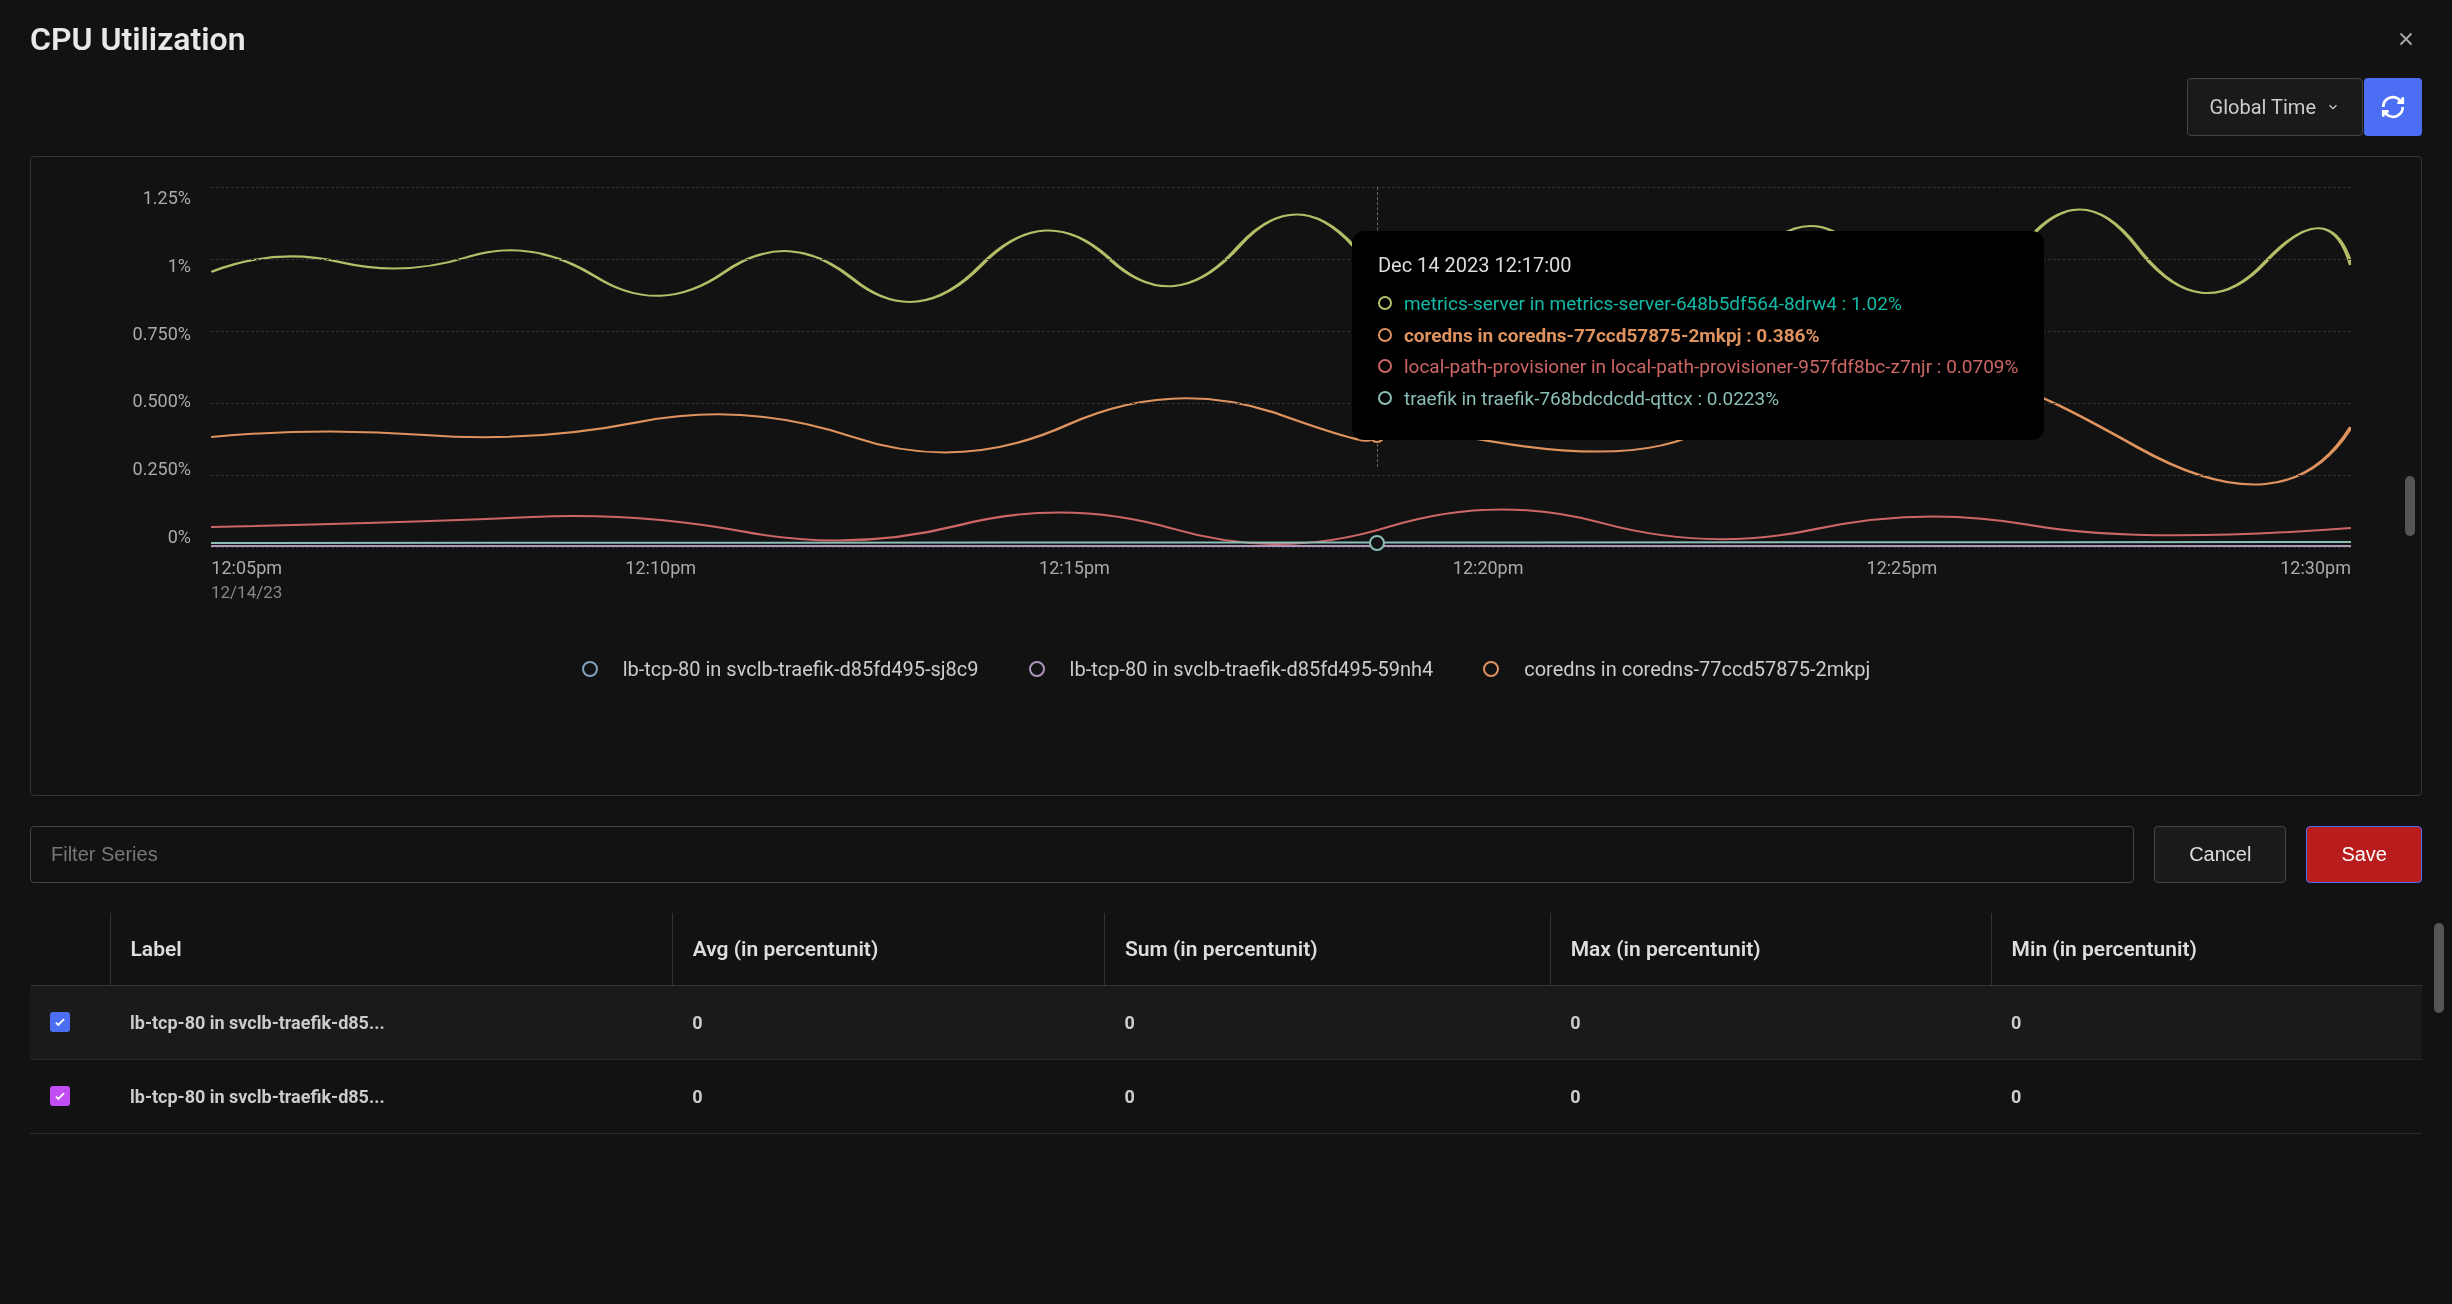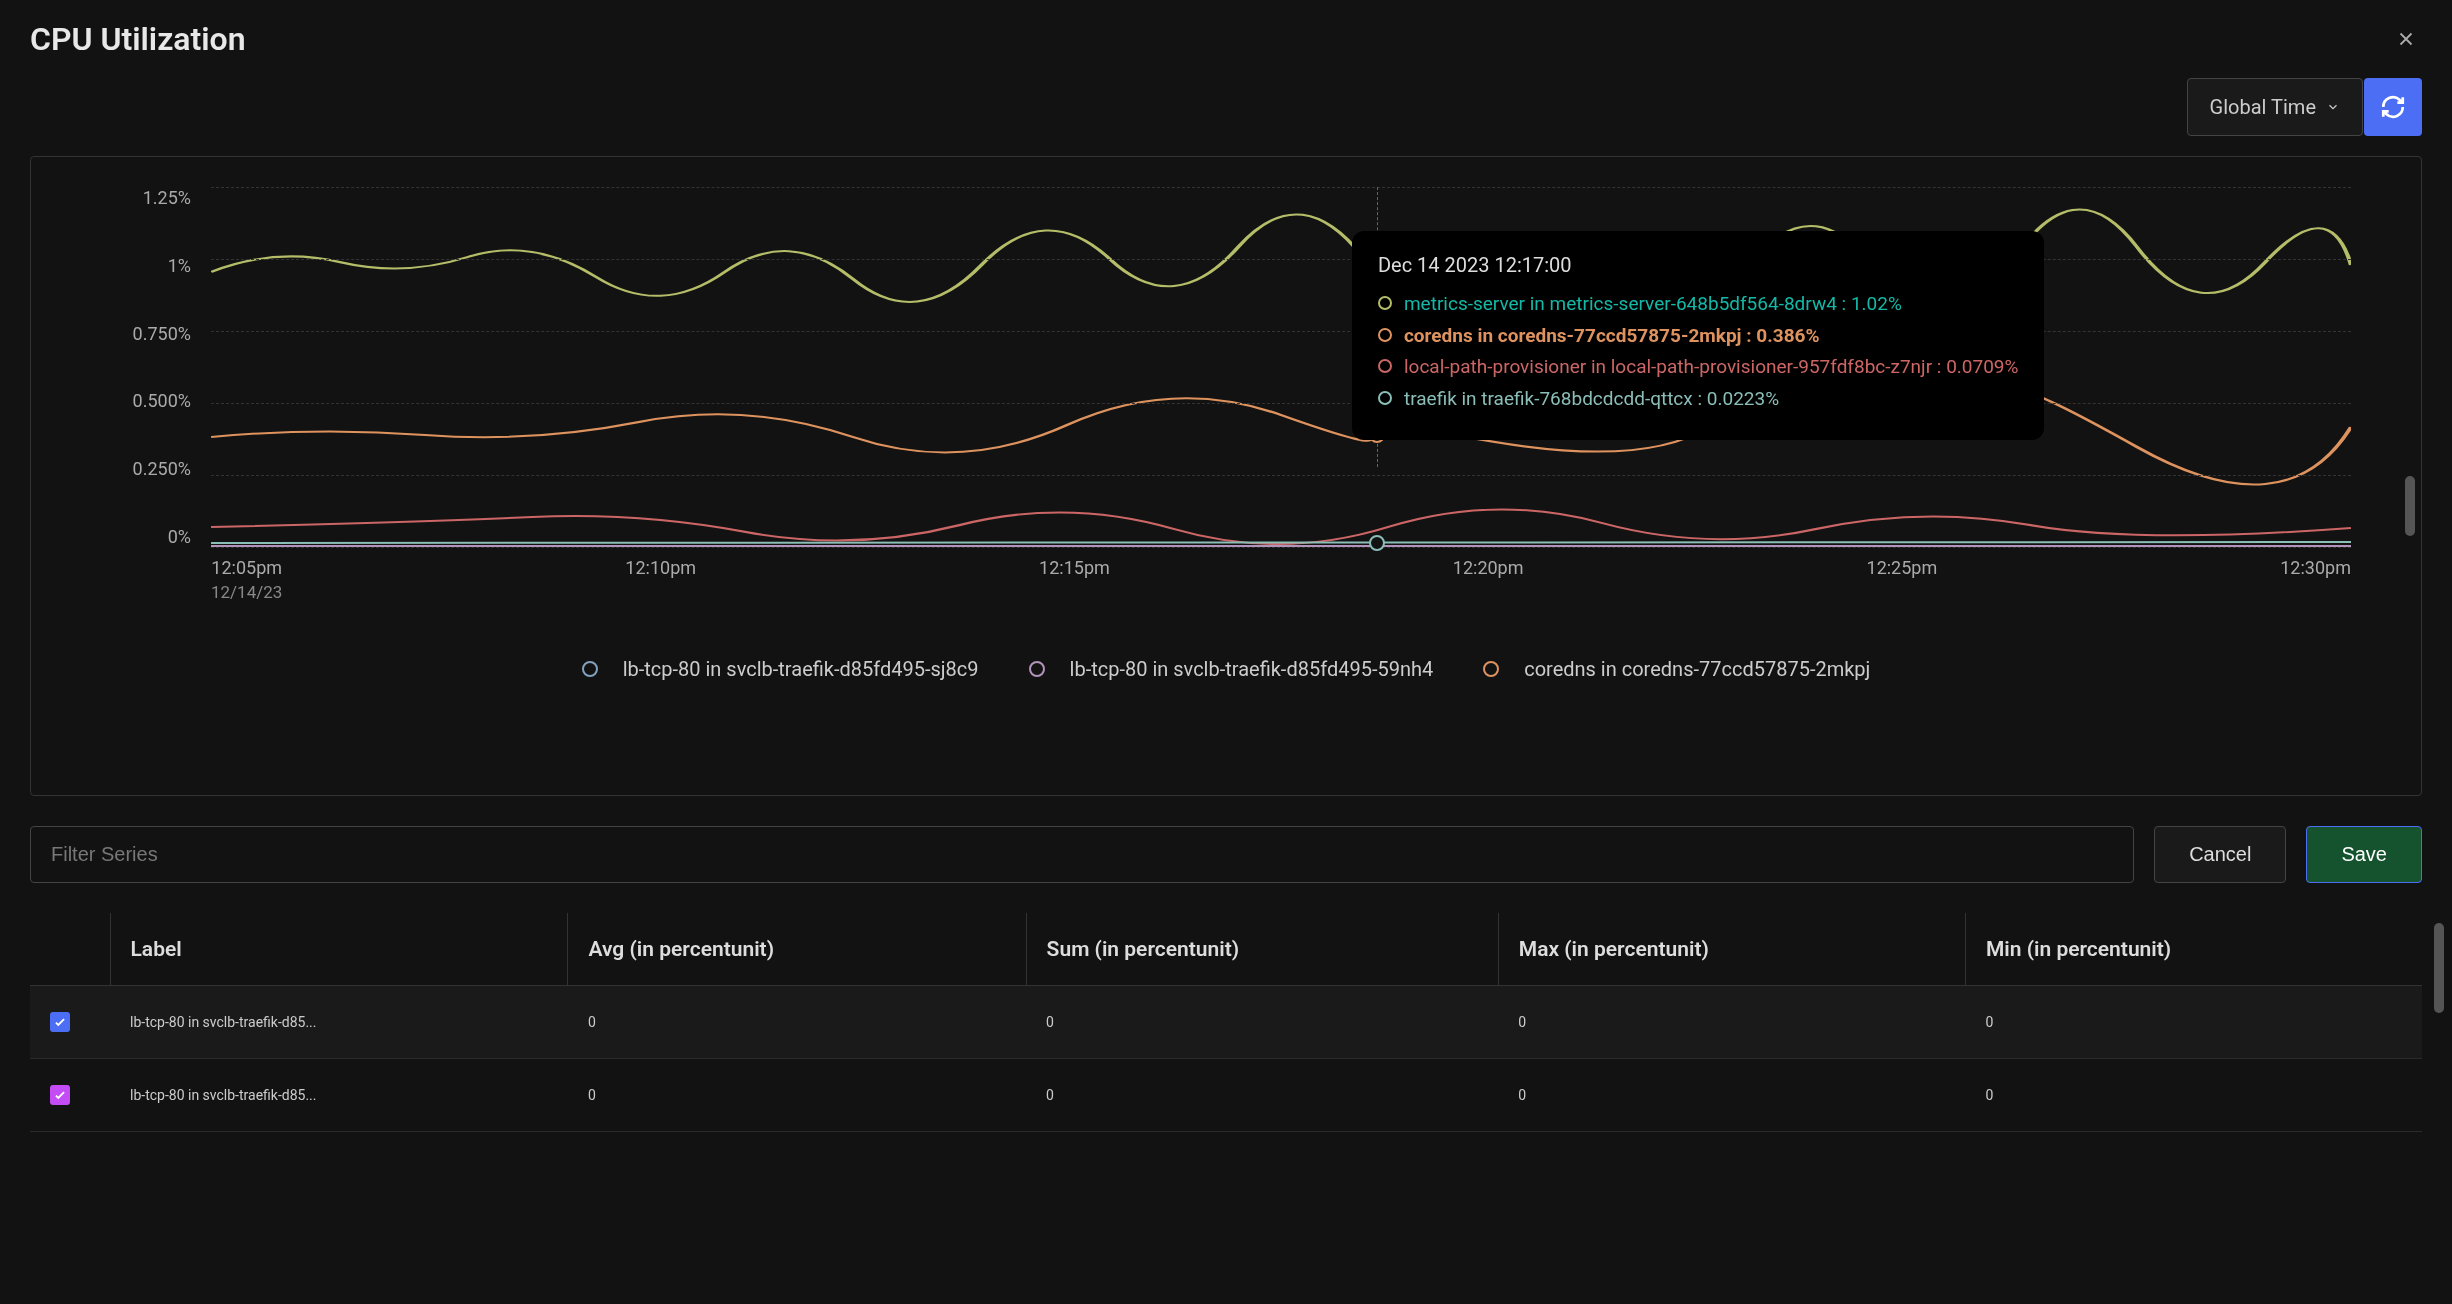--- a/index.html
+++ b/index.html
@@ -105,32 +105,33 @@
 }
 .filter-input {
   flex: 1; background: #121212; border: 1px solid #444; border-radius: 4px;
   padding: 16px 20px; color: #ccc; font-size: 20px;
 }
 .filter-input::placeholder { color: #777; }
 .btn {
   padding: 16px 34px; border-radius: 4px; font-size: 20px; cursor: pointer;
   border: 1px solid #444; background: #1a1a1a; color: #ddd;
 }
-.btn-primary { background: #14532d; border-color: #4c6ef5; color: #fff; text-align: right; }
+.btn-primary { background: #b91c1c; border-color: #4c6ef5; color: #fff; text-align: right; }
 .table-wrap { margin: 0 30px; position: relative; }
 .table { width: 100%; border-collapse: collapse; }
 .table thead th {
   text-align: left; padding: 24px 20px; font-size: 21px; font-weight: 600;
   border-right: 1px solid #333; color: #ddd;
   border-bottom: 1px solid #333;
 }
 .table thead th:last-child { border-right: none; }
 .table tbody td {
-  padding: 26px 20px; font-size: 14px; color: #ccc;
+  padding: 26px 20px; font-size: 18px; color: #ccc;
   border-bottom: 1px solid #2a2a2a;
+  font-weight: bold;
 }
 .table tbody tr:nth-child(odd) { background: #1a1a1a; }
 .chk {
   width: 20px; height: 20px; display: inline-flex; align-items: center;
   justify-content: center; border-radius: 3px; cursor: pointer;
 }
 .chk-blue { background: #4c6ef5; }
 .chk-purple { background: #c44cf5; }
 .chk svg { width: 14px; height: 14px; stroke: #fff; stroke-width: 3; fill: none; }
 .table-scrollbar {

